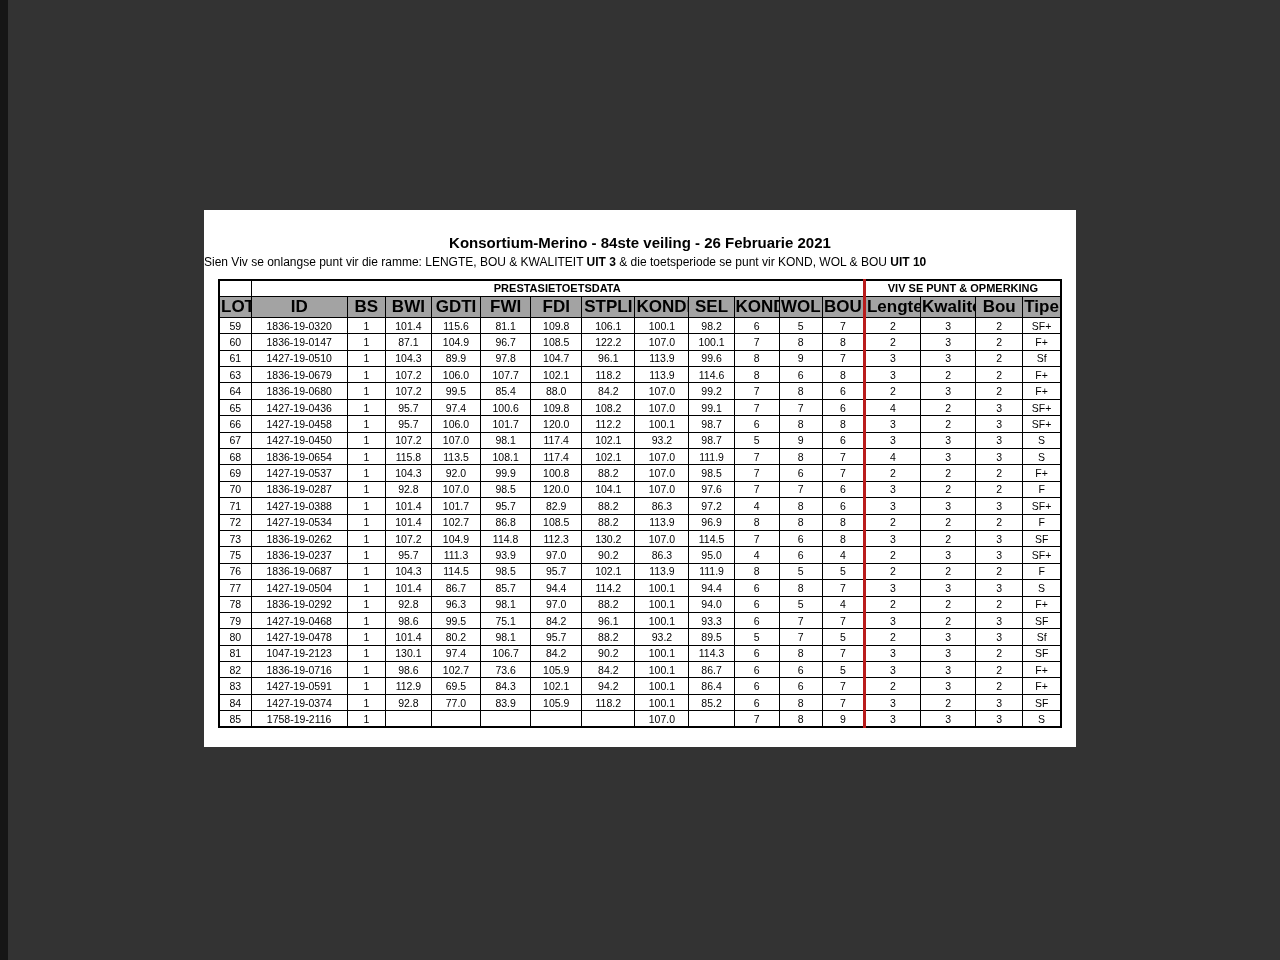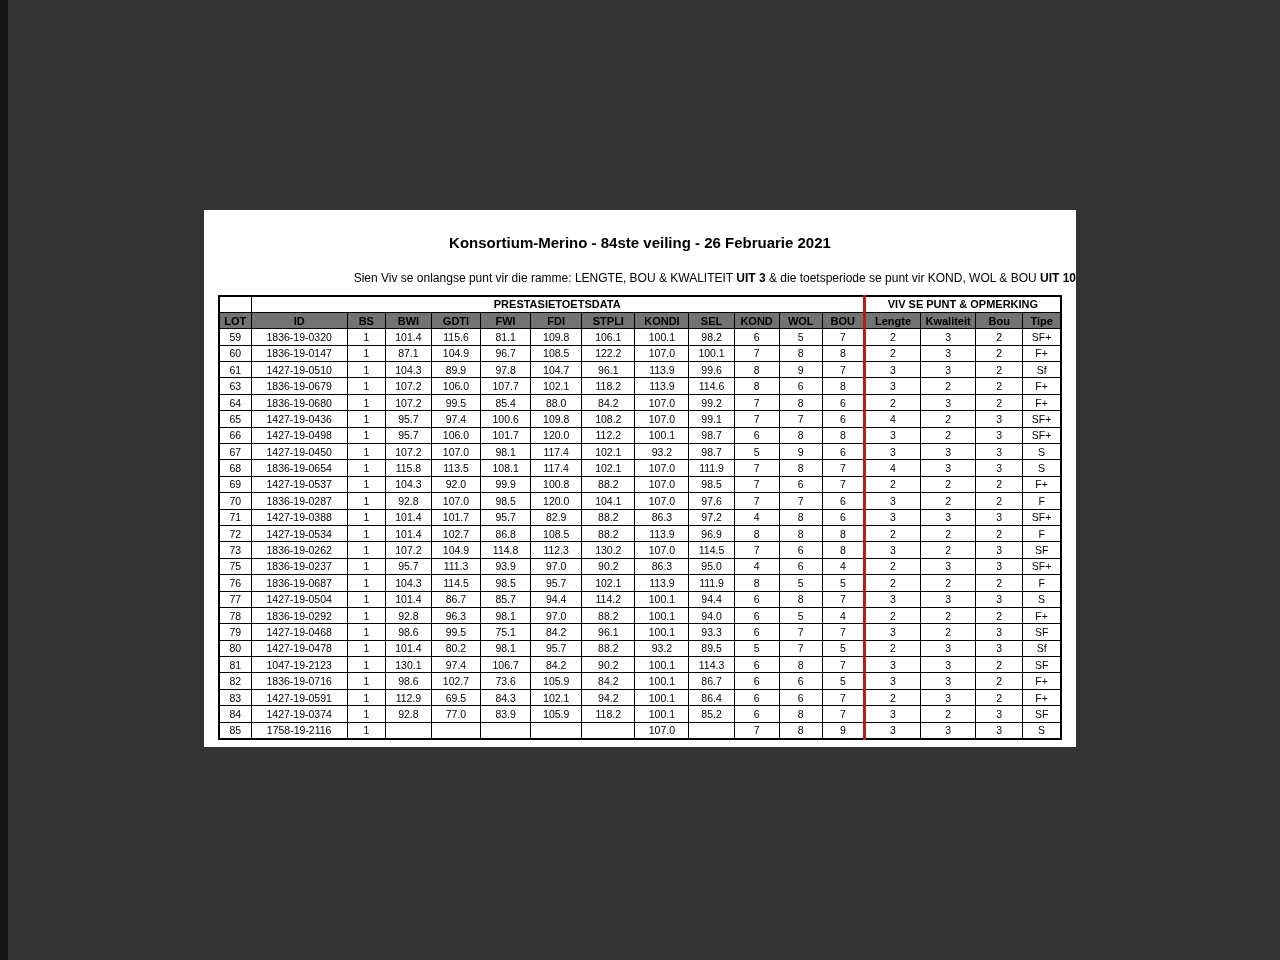--- a/index.html
+++ b/index.html
@@ -21,24 +21,24 @@
     padding-top:24px;
     color:#000;
   }
   .title {
     text-align:center;
     font-weight:bold;
     font-size:15px;
     line-height:18px;
   }
   .subtitle {
-    text-align:right;
+    text-align:left;
     font-size:12px;
     line-height:15px;
-    margin-top:19px;
+    margin-top:3px;
   }
   .subtitle .b { font-weight:bold; }
   table {
     border-collapse:collapse;
     table-layout:fixed;
     width:844px;
     margin:9px auto 0;
     font-size:10.5px;
     border:2px solid #000;
   }
@@ -51,23 +51,23 @@
     overflow:hidden;
     white-space:nowrap;
   }
   tr.group-header-row th {
     background:#ffffff;
     font-weight:bold;
     font-size:11px;
     margin-top:30px;
   }
   tr.column-header-row th {
-    background:#737373;
+    background:#a3a3a3;
     font-weight:bold;
-    font-size:11px;
+    font-size:17px;
   }
   .thick { border-left:3px solid #b91c1c; }
   
   col.c0{width:32px}  col.c1{width:96px}  col.c2{width:38px}
   col.c3{width:46px}  col.c4{width:49px}  col.c5{width:50px}
   col.c6{width:51px}  col.c7{width:53px}  col.c8{width:54px}
   col.c9{width:45px}  col.c10{width:45px} col.c11{width:43px}
   col.c12{width:42px} col.c13{width:56px} col.c14{width:55px}
   col.c15{width:47px} col.c16{width:38px}
 </style>
@@ -236,21 +236,21 @@
           <td>7</td>
           <td>7</td>
           <td>6</td>
           <td class="thick">4</td>
           <td>2</td>
           <td>3</td>
           <td>SF+</td>
         </tr>
         <tr>
           <td>66</td>
-          <td>1427-19-0498</td>
+          <td>1427-19-0458</td>
           <td>1</td>
           <td>95.7</td>
           <td>106.0</td>
           <td>101.7</td>
           <td>120.0</td>
           <td>112.2</td>
           <td>100.1</td>
           <td>98.7</td>
           <td>6</td>
           <td>8</td>

